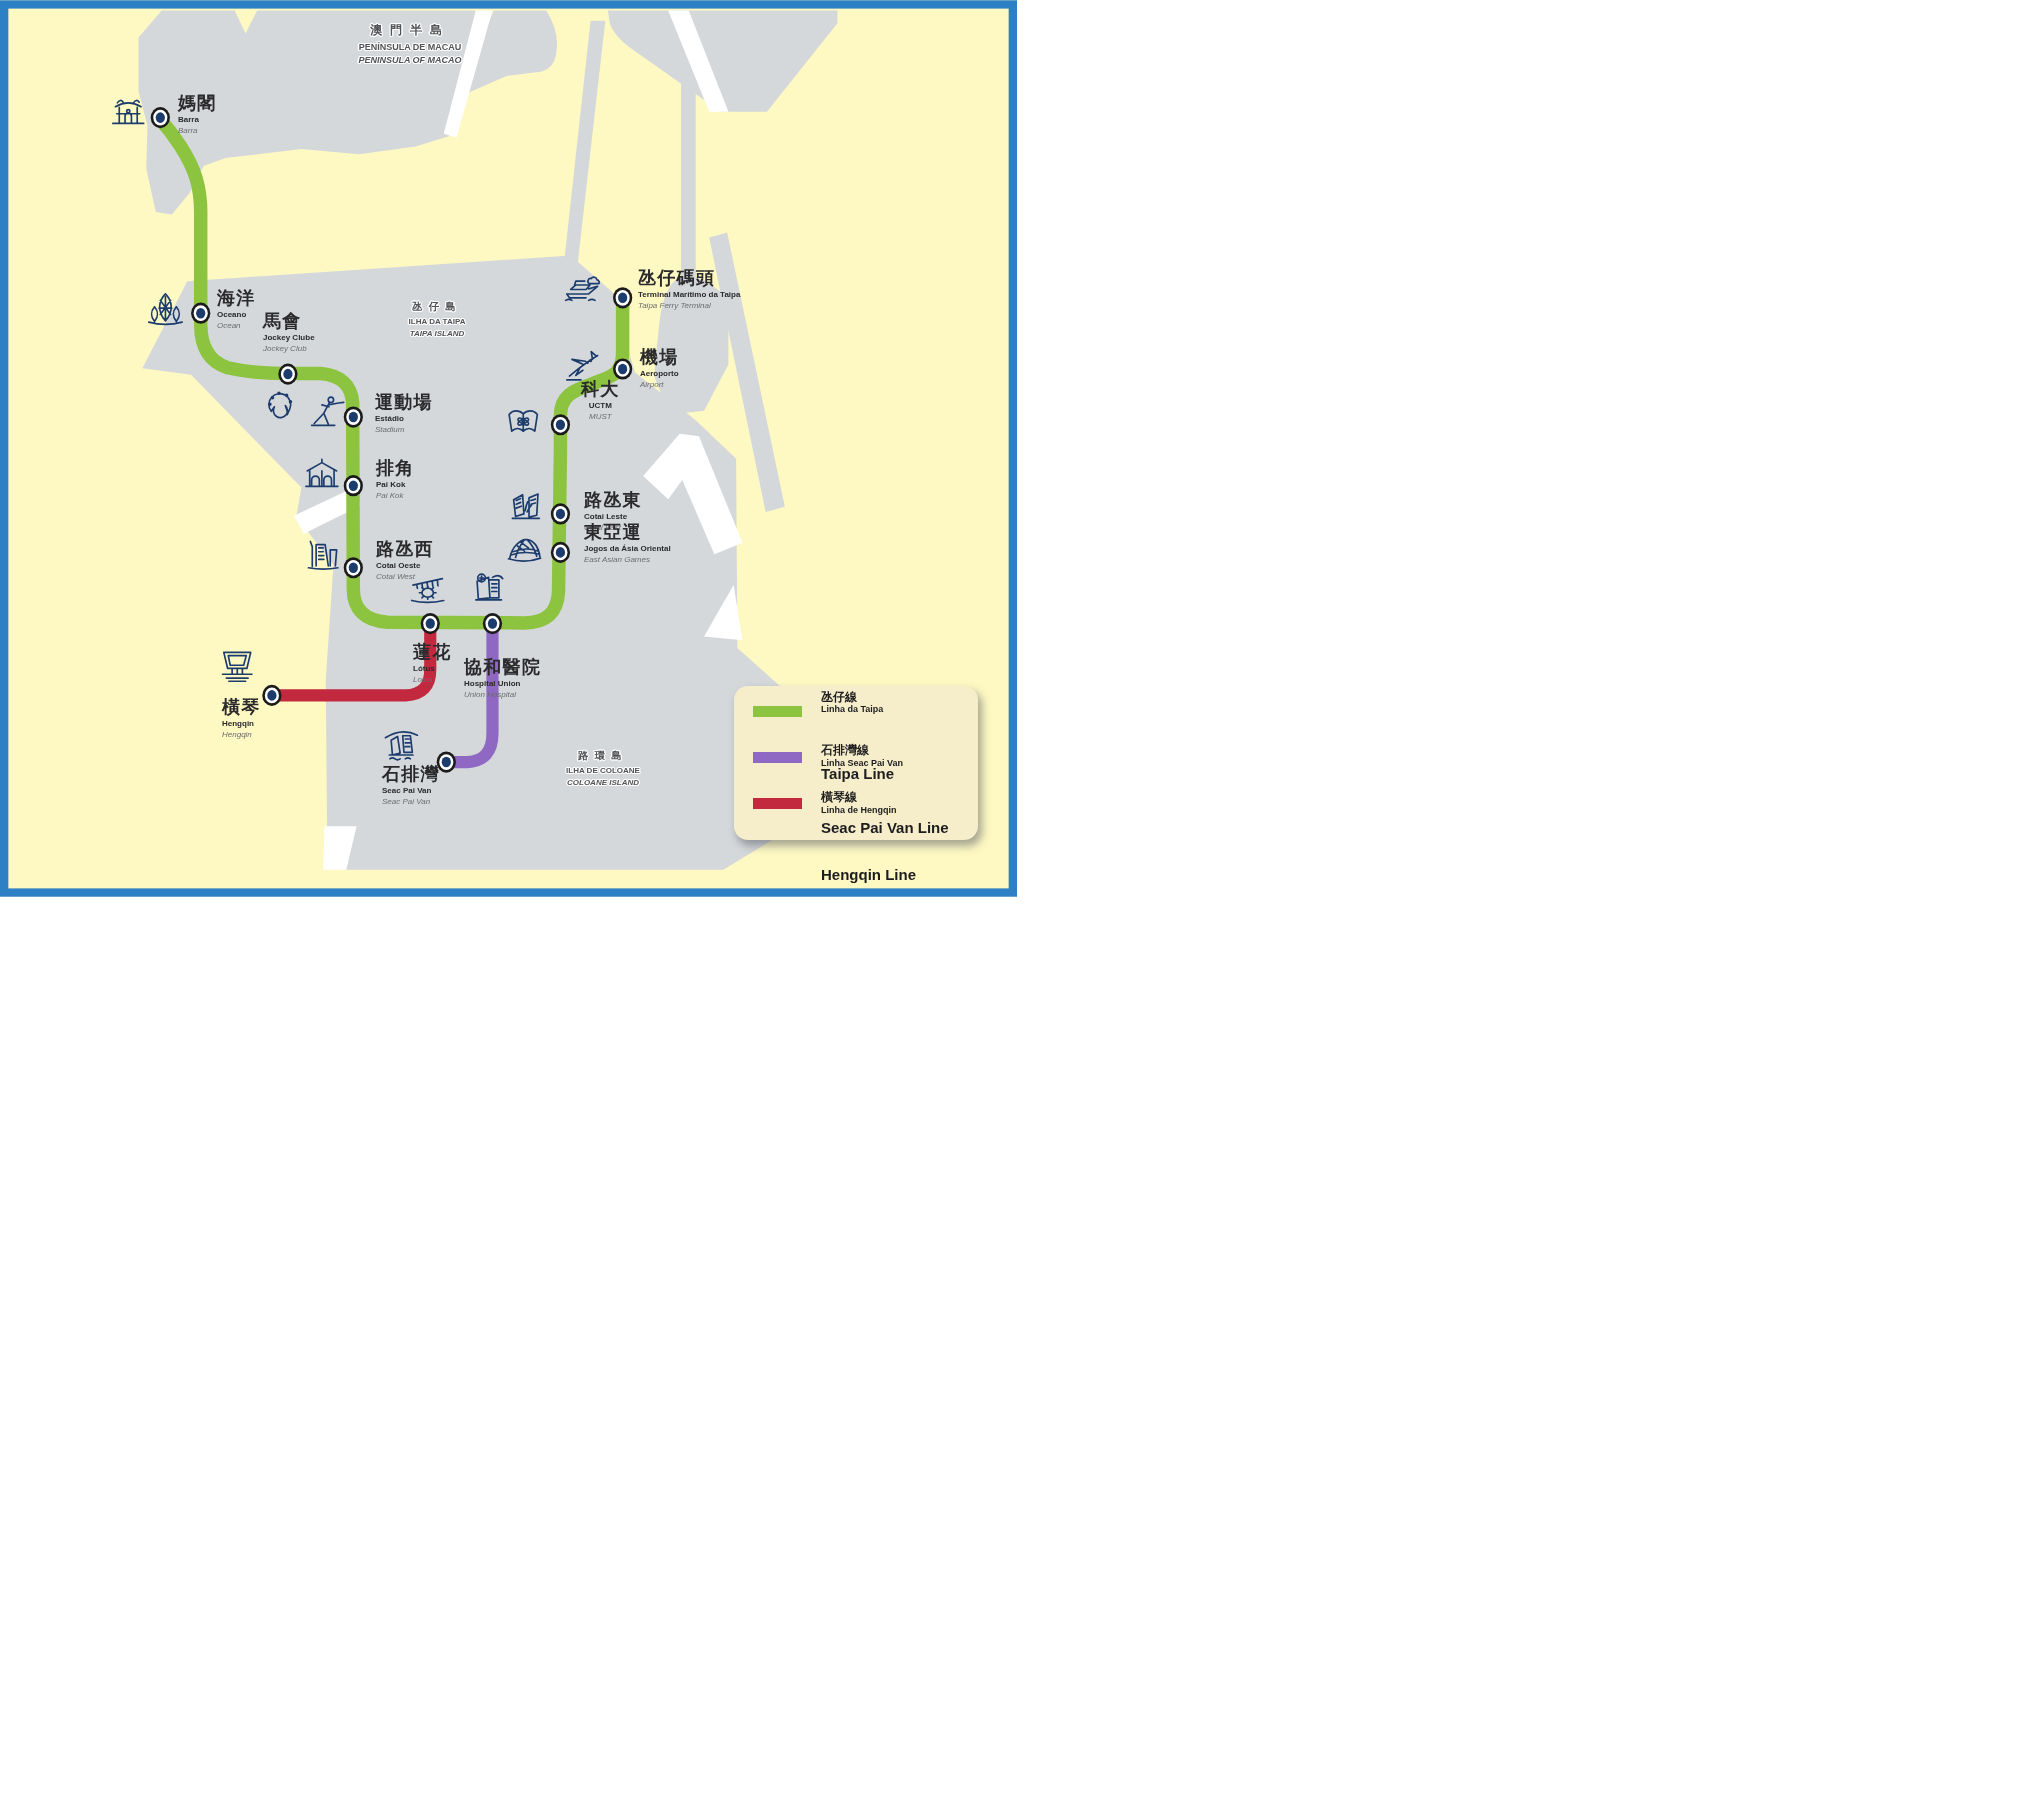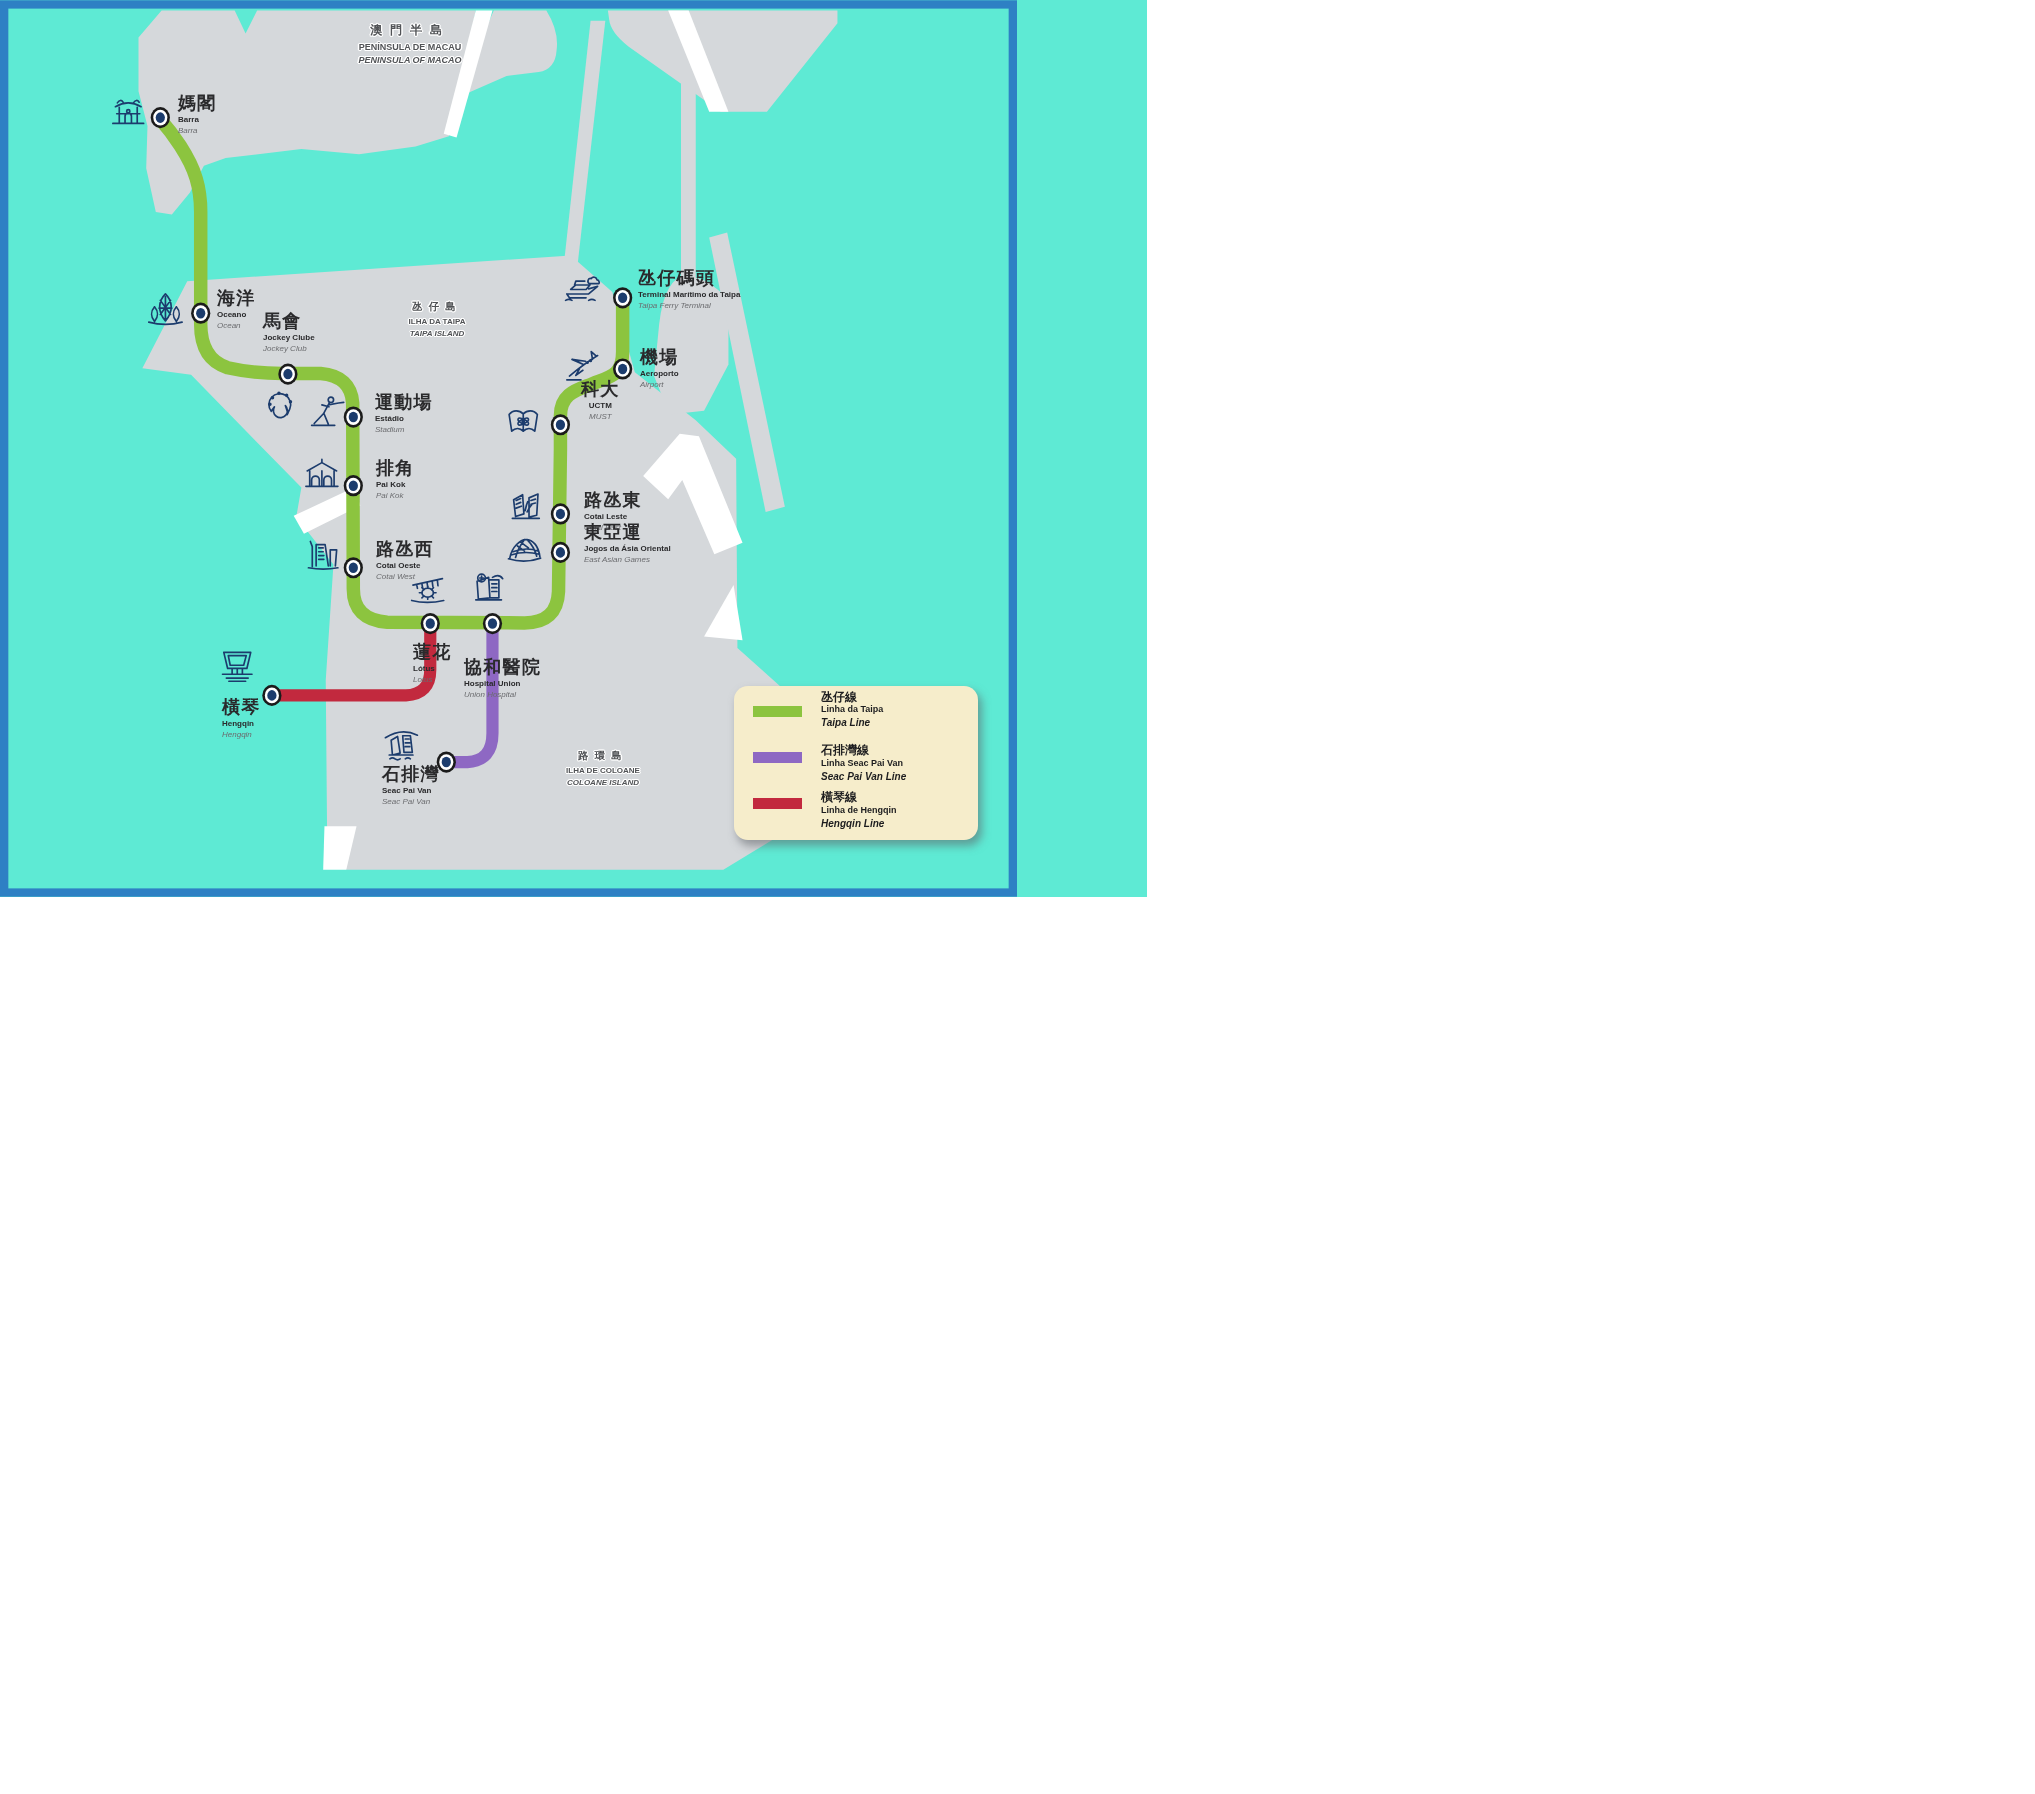--- a/index.html
+++ b/index.html
@@ -1,37 +1,37 @@
 <!DOCTYPE html>
 <html style="font-size:10.3px"><head>
 <meta charset="utf-8">
 <style>
   html,body{margin:0;padding:0;background:#ffffff;font-family:"Liberation Sans","DejaVu Sans",sans-serif;}
-  #frame{position:relative;width:1147px;height:897px;background:#5eead4;overflow:hidden;}
+  #frame{position:relative;width:1017px;height:897px;background:#fef9c3;overflow:hidden;}
   #map-svg{position:absolute;left:0;top:0;z-index:1;}
   .station{position:absolute;white-space:nowrap;z-index:5;}
   .station .zh{display:block;font-size:18px;font-weight:600;color:#2a2a2c;letter-spacing:1.3px;line-height:1.05;}
   .station .pt{display:block;font-size:8px;font-weight:600;color:#2a2a2c;line-height:1.3;margin-top:2.6px;}
   .station .en{display:block;font-size:8px;font-weight:500;font-style:italic;color:#6b6c6f;line-height:1.3;}
   .region{position:absolute;text-align:center;z-index:4;color:#515356;
           text-shadow:-1.3px 0 0 #fff,1.3px 0 0 #fff,0 -1.3px 0 #fff,0 1.3px 0 #fff,-0.6px -0.6px 0 #fff,0.6px 0.6px 0 #fff,-0.6px 0.6px 0 #fff,0.6px -0.6px 0 #fff;}
   .region .rzh{display:block;font-weight:700;letter-spacing:7.7px;}
   .region .rpt{display:block;font-weight:700;margin-top:2.6px;}
   .region .ren{display:block;font-weight:700;font-style:italic;margin-top:3px;}
   .region.big .rzh{font-size:12.2px;}
   .region.big .rpt,.region.big .ren{font-size:9px;}
   .region.small .rzh{font-size:10.3px;letter-spacing:6.4px;}
   .region.small .rpt,.region.small .ren{font-size:8px;}
   #legend{position:absolute;left:734px;top:686px;width:244px;height:154px;background:#F6EDCB;
           border-radius:14px;z-index:6;box-shadow:3.8px 5.1px 9px rgba(95,99,104,0.55);}
   .lswatch{position:absolute;left:19px;width:49px;height:11px;}
   .lrow{position:absolute;left:87px;white-space:nowrap;}
   .lrow .lzh{display:block;font-size:12px;font-weight:700;color:#1d1d1f;line-height:1.05;}
   .lrow .lpt{display:block;font-size:9px;font-weight:600;color:#1d1d1f;line-height:1.3;margin-top:1.3px;}
-  .lrow .len{display:block;font-size:10px;font-weight:600;font-style:italic;color:#1d1d1f;line-height:1.3;}
+  .lrow .len{display:block;font-size:15px;font-weight:600;color:#1d1d1f;line-height:1.3;margin-top:48px;}
 </style>
 </head>
 <body>
 
 <div id="frame">
 
   <svg id="map-svg" width="1017" height="897" viewBox="0 0 1586 1398" xmlns="http://www.w3.org/2000/svg">
 
     <g fill="#D5D8DB" stroke="none">
 

